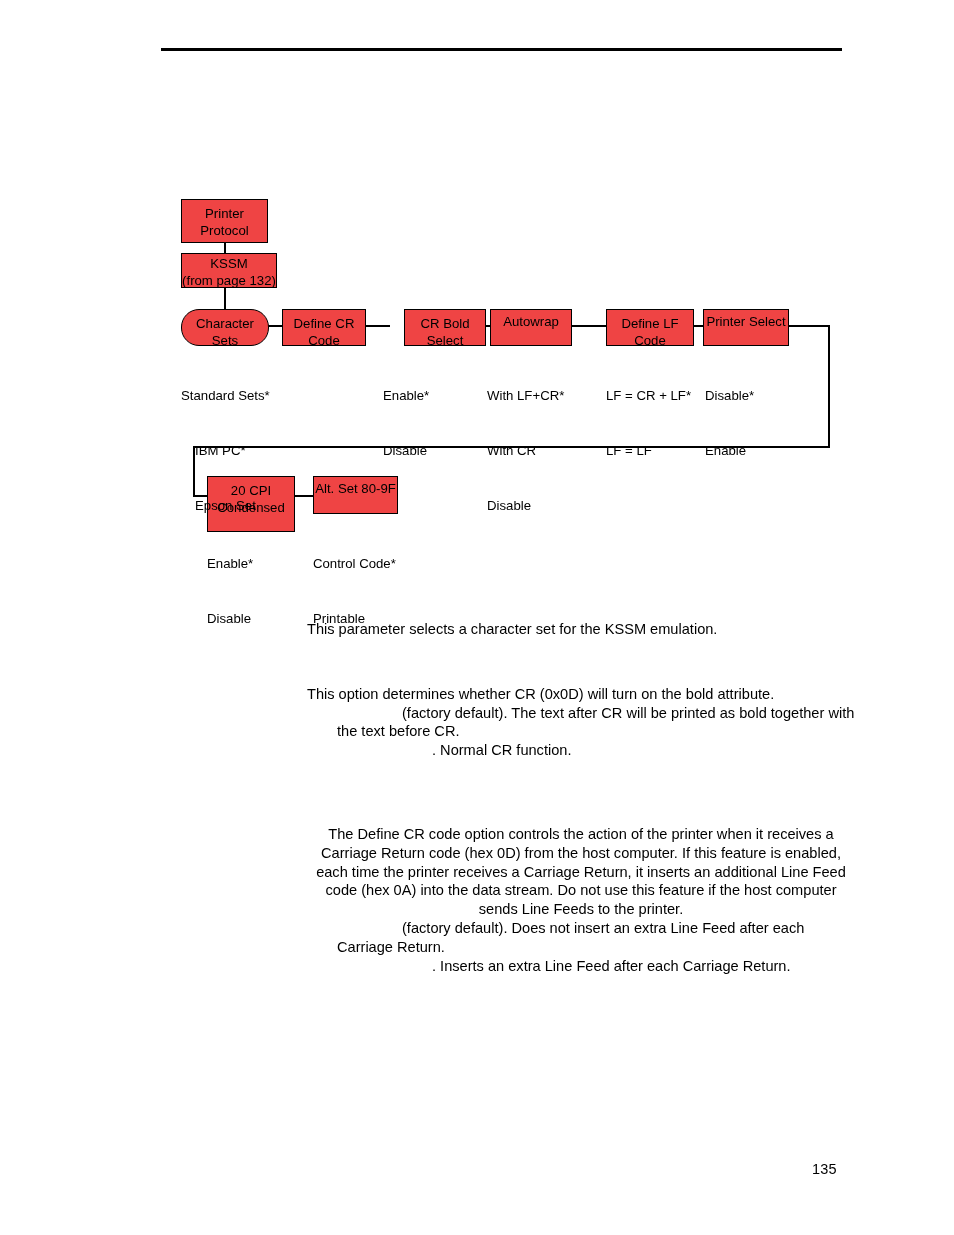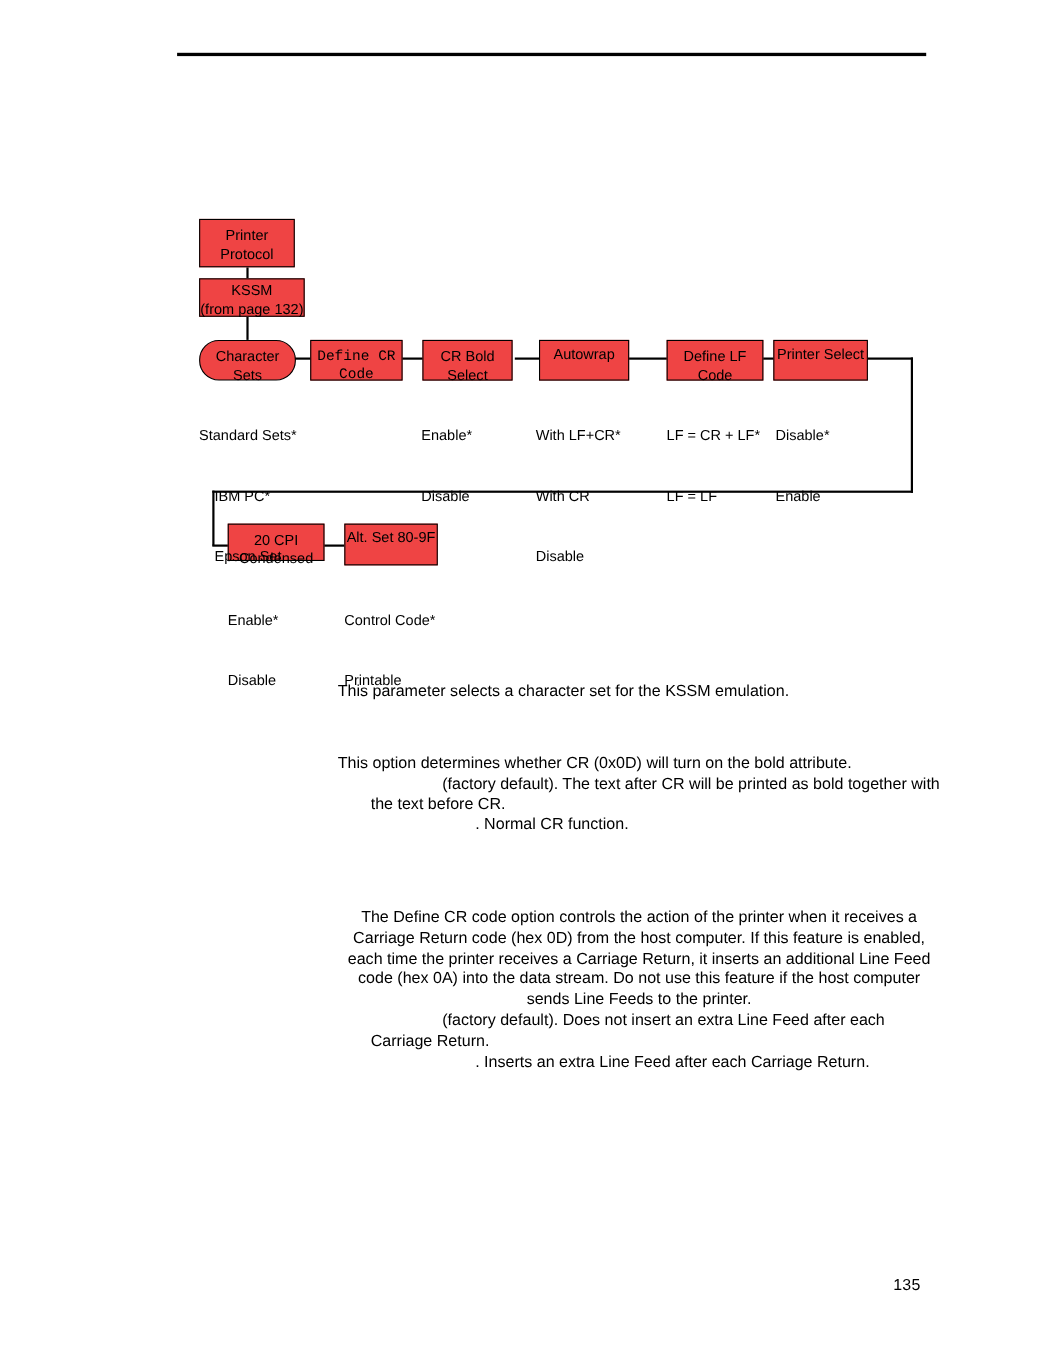--- a/index.html
+++ b/index.html
@@ -137,44 +137,44 @@
   <div class="node" style="left:181px; top:253px; width:96px; height:35px; padding-top:2px;">
     <span>KSSM</span>
     <span class="l2">(from page 132)</span>
   </div>
 
   <div class="node" style="left:181px; top:309px; width:88px; height:37px;border-radius:18px;">
     <span>Character</span>
     <span class="l2">Sets</span>
   </div>
 
-  <div class="node" style="left:282px; top:309px; width:84px; height:37px;font-family:Liberation Mono, monospace;">
+  <div class="node" style="left:282px; top:309px; width:84px; height:37px;">
     <span>Define CR</span>
     <span class="l2">Code</span>
   </div>
 
-  <div class="node" style="left:384px; top:309px; width:82px; height:37px;">
+  <div class="node" style="left:404px; top:309px; width:82px; height:37px;">
     <span>CR Bold</span>
     <span class="l2">Select</span>
   </div>
 
   <div class="node top-label" style="left:490px; top:309px; width:82px; height:37px;">
     <span>Autowrap</span>
   </div>
 
   <div class="node" style="left:606px; top:309px; width:88px; height:37px;">
     <span>Define LF</span>
     <span class="l2">Code</span>
   </div>
 
   <div class="node top-label" style="left:703px; top:309px; width:86px; height:37px;">
     <span>Printer Select</span>
   </div>
 
-  <div class="node" style="left:207px; top:476px; width:88px; height:34px;">
+  <div class="node" style="left:207px; top:476px; width:88px; height:56px;">
     <span>20 CPI</span>
     <span class="l2">Condensed</span>
   </div>
 
   <div class="node top-label" style="left:313px; top:476px; width:85px; height:38px;">
     <span>Alt. Set 80-9F</span>
   </div>
 
   <div class="opts" style="left:181px; top:351px;">
     <span class="pl">Standard Sets*</span>

